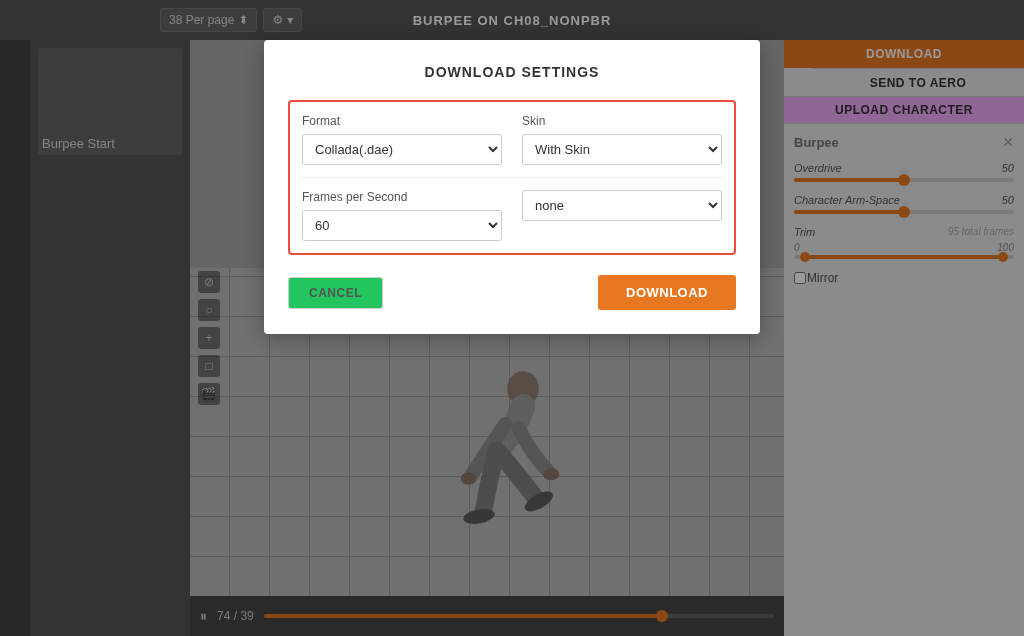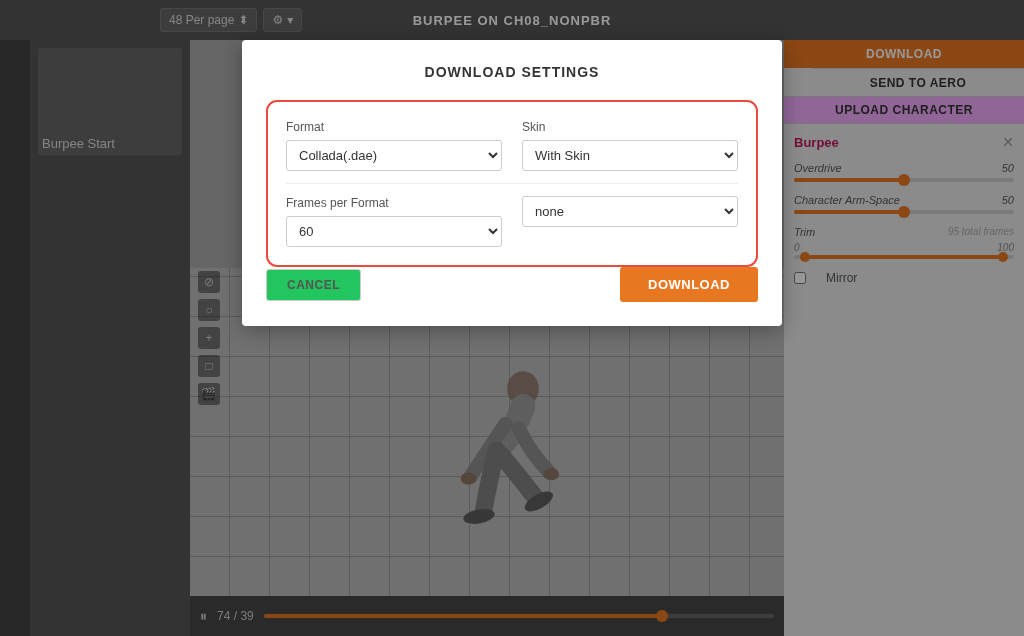--- a/index.html
+++ b/index.html
@@ -256,21 +256,21 @@
     }
     .anim-row {
       display: flex;
       align-items: center;
       justify-content: space-between;
       margin-bottom: 12px;
     }
     .anim-name {
       font-size: 13px;
       font-weight: bold;
-      color: #be185d;
+      color: #737373;
     }
     .anim-close {
       color: #999;
       font-size: 14px;
       cursor: pointer;
     }
     .slider-row {
       margin-bottom: 12px;
       font-style: italic;
     }
@@ -339,21 +339,21 @@
       width: 10px; height: 10px;
       background: #e87722;
       border-radius: 50%;
       position: absolute;
       top: -3px;
       transform: translateX(-50%);
     }
     .mirror-row {
       display: flex;
       align-items: center;
-      gap: 20px;
+      gap: 1px;
       font-size: 12px;
       color: #555;
     }
     .mirror-checkbox {
       width: 12px;
       height: 12px;
     }
 
     
     .modal-overlay {
@@ -362,36 +362,37 @@
       background: rgba(0,0,0,0.4);
       z-index: 100;
       display: flex;
       align-items: flex-start;
       justify-content: center;
       padding-top: 40px;
     }
     .modal {
       background: white;
       border-radius: 4px;
-      width: 540px;
+      width: 496px;
       padding: 24px;
       box-shadow: 0 4px 20px rgba(0,0,0,0.3);
     }
     .modal-title {
       text-align: center;
       font-size: 14px;
       font-weight: bold;
       letter-spacing: 1px;
       color: #333;
       margin-bottom: 20px;
     }
     .modal-form-group {
       border: 2px solid #e74c3c;
-      border-radius: 11px;
-      padding: 18px;
+      border-radius: 4px;
+      padding: 12px;
+      margin-bottom: 20px;
     }
     .modal-row {
       display: flex;
       gap: 20px;
     }
     .modal-field {
       flex: 1;
     }
     .modal-field-label {
       font-size: 12px;
@@ -441,21 +442,21 @@
       cursor: pointer;
       letter-spacing: 0.5px;
     }
   </style>
 </head>
 <body>
 
 <div class="top-bar">
   <div class="top-bar-controls">
     <button class="per-page-btn">
-      <span>48 Per page</span>
+      <span>38 Per page</span>
       <span>⬍</span>
     </button>
     <button class="gear-btn">
       <span>⚙</span>
       <span>▾</span>
     </button>
   </div>
   <span class="top-bar-title">BURPEE ON CH08_NONPBR</span>
 </div>
 
@@ -599,21 +600,21 @@
             <option>With Skin</option>
             <option>Without Skin</option>
           </select>
         </div>
       </div>
 
       <div class="modal-divider"></div>
 
       <div class="modal-row">
         <div class="modal-field">
-          <div class="modal-field-label">Frames per Format</div>
+          <div class="modal-field-label">Frames per Second</div>
           <select class="modal-select">
             <option>60</option>
             <option>30</option>
             <option>24</option>
           </select>
         </div>
         <div class="modal-field">
           <select class="modal-select">
             <option>none</option>
             <option>light</option>

